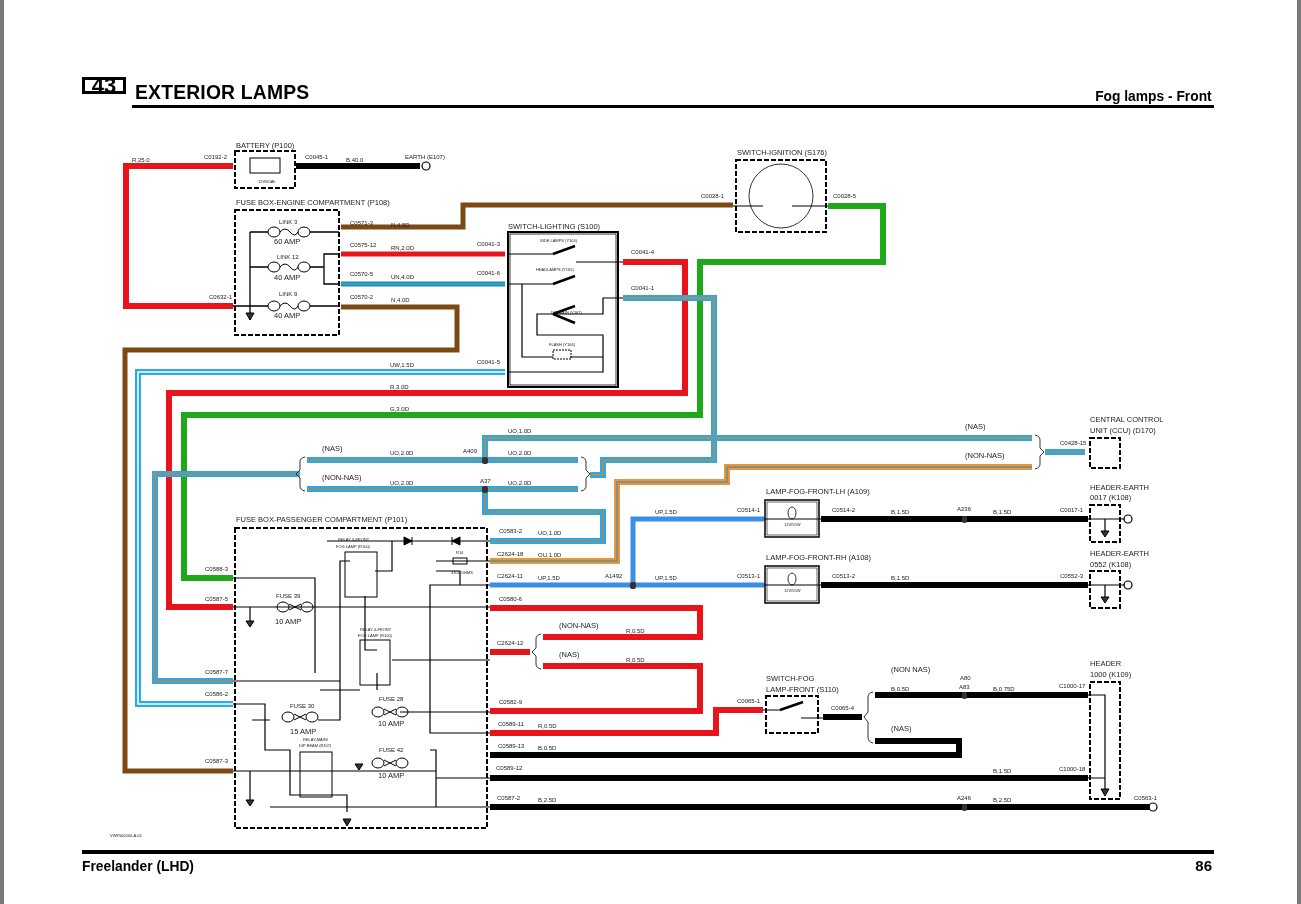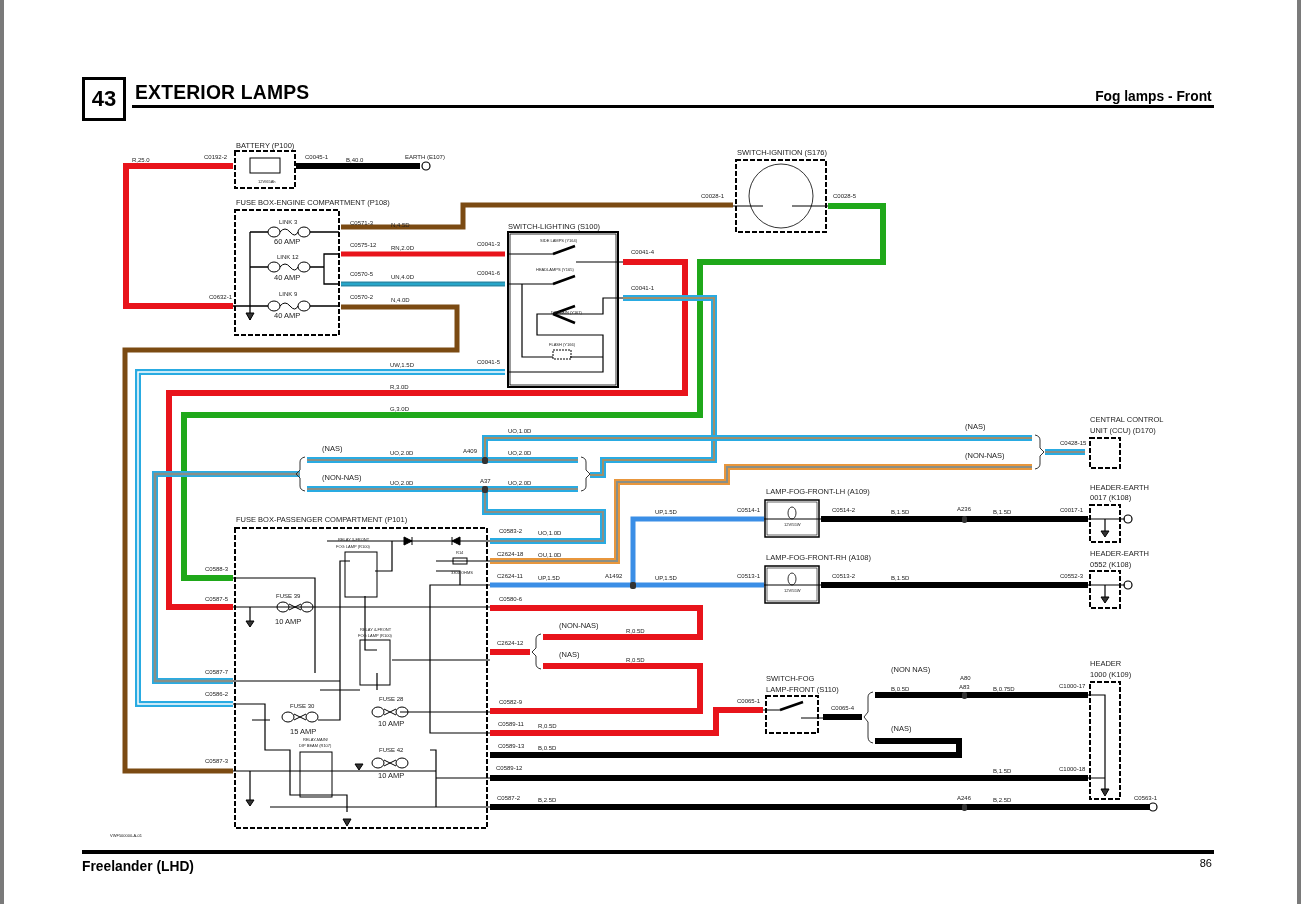--- a/index.html
+++ b/index.html
@@ -1,25 +1,25 @@
 <!DOCTYPE html>
 <html><head>
 <meta charset="utf-8">
 <style>
   html,body{margin:0;padding:0;background:#fff;}
   body{width:1301px;height:904px;position:relative;overflow:hidden;font-family:"Liberation Sans",sans-serif;}
   .frame-left{position:absolute;left:0;top:0;width:4px;height:904px;background:#7a7a7a;}
   .frame-right{position:absolute;right:0;top:0;width:4px;height:904px;background:#7a7a7a;}
-  .section-box{position:absolute;left:82px;top:77px;width:44px;height:44px;border:3px solid #000;box-sizing:border-box;font-weight:bold;font-size:22px;display:flex;align-items:center;justify-content:center;font-family:"Liberation Sans",sans-serif;}
+  .section-box{position:absolute;left:82px;top:77px;width:44px;height:17px;border:3px solid #000;box-sizing:border-box;font-weight:bold;font-size:22px;display:flex;align-items:center;justify-content:center;font-family:"Liberation Sans",sans-serif;}
   .section-title{position:absolute;left:135px;top:80px;font-weight:bold;font-size:21px;letter-spacing:0.2px;transform:scaleX(0.92);transform-origin:left;}
   .head-rule{position:absolute;left:132px;top:105px;width:1082px;height:3px;background:#000;}
   .subtitle{position:absolute;right:89px;top:87px;font-weight:bold;font-size:15px;transform:scaleX(0.92);transform-origin:right;}
   .foot-rule{position:absolute;left:82px;top:850px;width:1132px;height:4px;background:#000;}
   .foot-left{position:absolute;left:82px;top:857px;font-weight:bold;font-size:15px;transform:scaleX(0.92);transform-origin:left;}
-  .foot-right{position:absolute;right:89px;top:857px;font-weight:normal;font-size:11px;}
+  .foot-right{position:absolute;right:89px;top:857px;font-weight:bold;font-size:15px;}
   svg#diag{position:absolute;left:0;top:0;}
   svg text{font-family:"Liberation Sans",sans-serif;fill:#222;}
   .lbl{font-size:6px;}
   .cmp{font-size:7.5px;}
   .amp{font-size:7.5px;}
   .tiny{font-size:4px;}
 </style>
 </head>
 <body>
 

